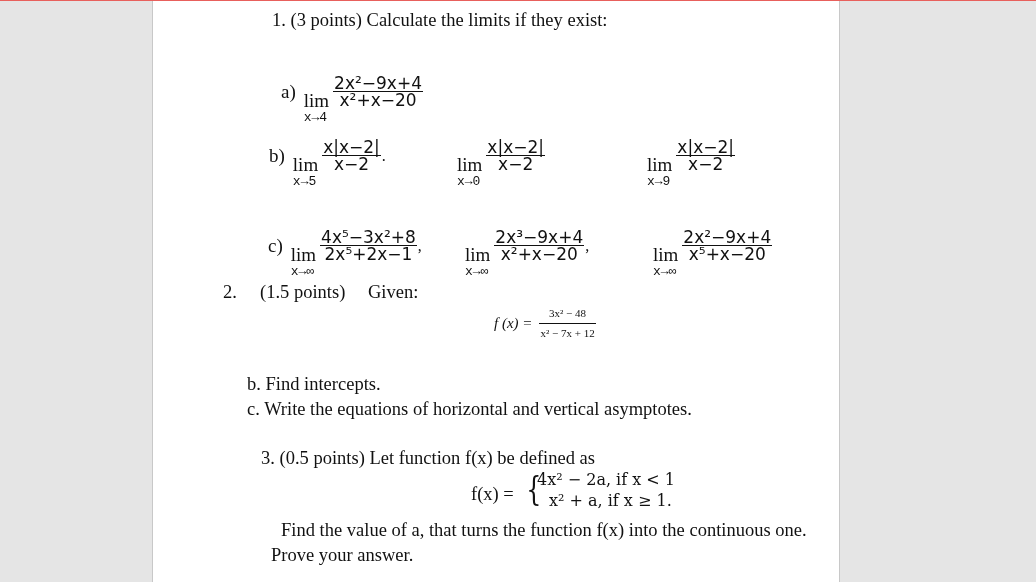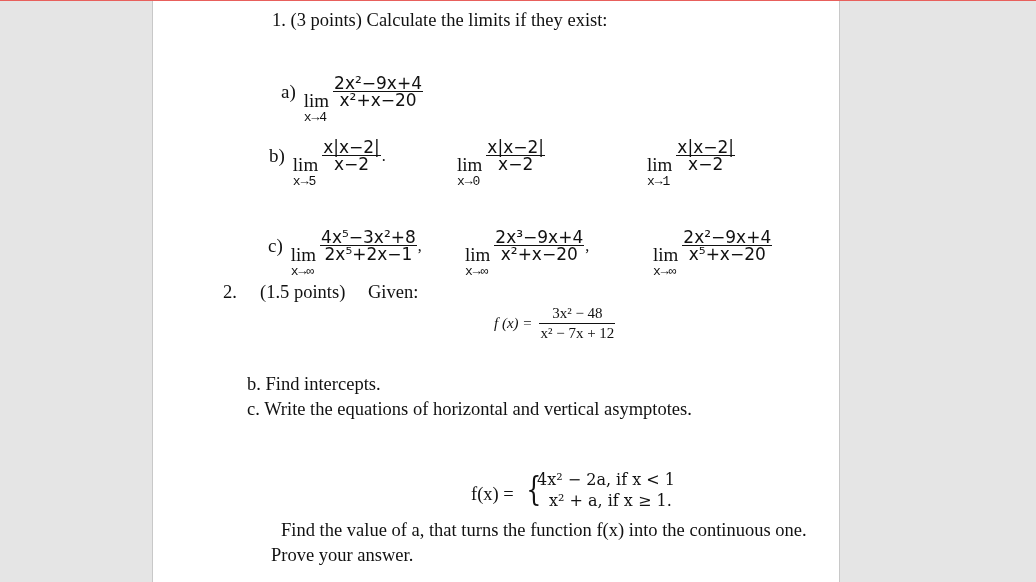--- a/index.html
+++ b/index.html
@@ -23,21 +23,21 @@
     .lim-word .lim { font-family: "Liberation Serif", serif; font-size: 19px; line-height: 20px; }
     .lim-word .sub { font-family: Liberation Mono, monospace; font-size: 13px; line-height: 13px; font-style: normal; }
     .frac { display: inline-flex; flex-direction: column; align-items: center; }
     .frac .num, .frac .den {
       font-family: "DejaVu Sans", sans-serif; font-size: 17px; line-height: 14px; padding: 0 1px;
     }
     .frac .bar { align-self: stretch; height: 1px; background: #111; margin: 1px 0; }
     .label-pre { font-size: 19px; margin-right: 8px; }
     .punct { font-size: 16px; margin-left: 1px; align-self: center; }
     .tm { font-family: "Liberation Serif", serif; }
-    .tm .frac .num, .tm .frac .den { font-family: "Liberation Serif", serif; font-size: 15px; line-height: 17px; }
+    .tm .frac .num, .tm .frac .den { font-family: "Liberation Serif", serif; font-size: 11px; line-height: 17px; }
     .piece { position: absolute; }
     .piece .brace { font-size: 34px; line-height: 34px; font-family: "DejaVu Serif", serif; font-weight: 200; transform: scaleX(0.7); display: inline-block; }
     .cambria { font-family: "DejaVu Serif", serif; font-size: 16px; line-height: 21px; }
   </style>
 </head>
 <body>
 
 <div class="topbar"></div>
 
 <div class="page">
@@ -79,21 +79,21 @@
     <span class="frac">
       <span class="num">x|x−2|</span>
       <span class="bar"></span>
       <span class="den">x−2</span>
     </span>
   </div>
 
   <div class="lim-block" style="left:494px; top:122px;">
     <span class="lim-word">
       <span class="lim">lim</span>
-      <span class="sub">x→1</span>
+      <span class="sub">x→9</span>
     </span>
     <span class="frac">
       <span class="num">x|x−2|</span>
       <span class="bar"></span>
       <span class="den">x−2</span>
     </span>
   </div>
 
   <div class="lim-block" style="left:115px; top:212px;">
     <span class="label-pre">c)</span>
@@ -143,20 +143,21 @@
     <span class="frac">
       <span class="num">3x² − 48</span>
       <span class="bar"></span>
       <span class="den">x² − 7x + 12</span>
     </span>
   </div>
 
   <div class="abs txt" style="left:94px; top:372px;">b. Find intercepts.</div>
   <div class="abs txt" style="left:94px; top:397px;">c. Write the equations of horizontal and vertical asymptotes.</div>
 
+  <div class="abs txt" style="left:108px; top:446px;">3.  (0.5 points)   Let function f(x) be defined as</div>
 
   <div class="abs txt" style="left:318px; top:482px;">f(x) =</div>
   <div class="piece" style="left:370px; top:466px; height:44px;">
     <span class="brace" style="position:absolute; left:0; top:4px;">{</span>
     <div class="abs cambria" style="left:14px; top:2px;">4x² − 2a,  if x &lt; 1</div>
     <div class="abs cambria" style="left:26px; top:23px;">x² + a,  if x ≥ 1.</div>
   </div>
 
   <div class="abs txt" style="left:128px; top:518px;">Find the value  of  a,  that turns the function f(x) into the continuous one.</div>
   <div class="abs txt" style="left:118px; top:543px;">Prove your answer.</div>

